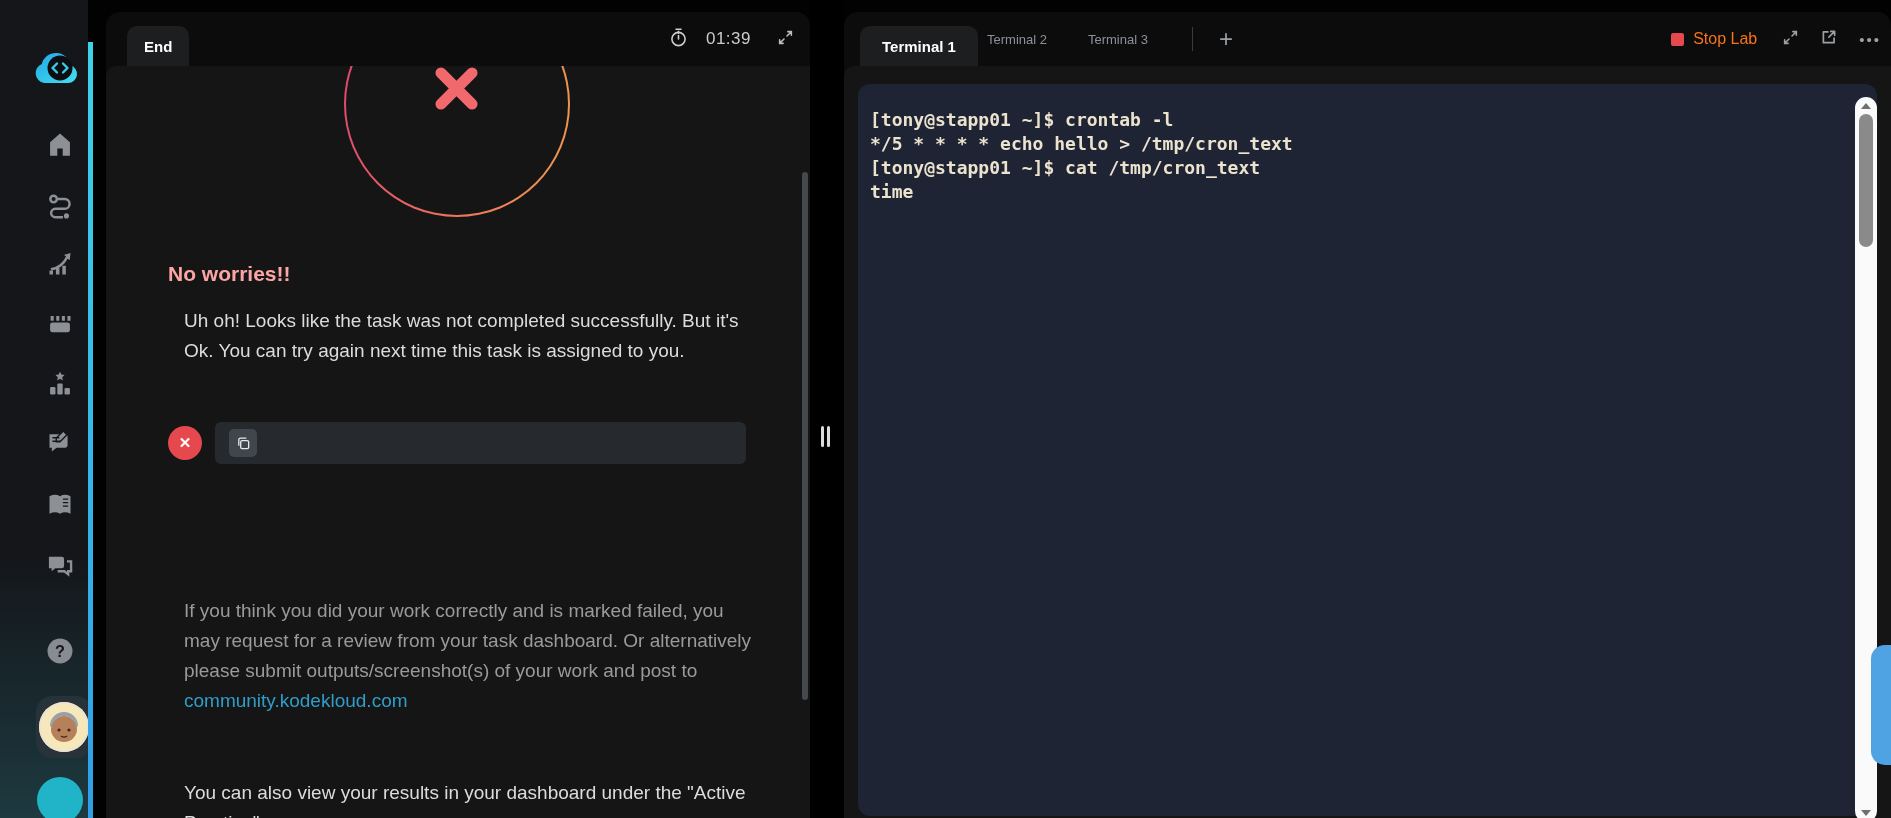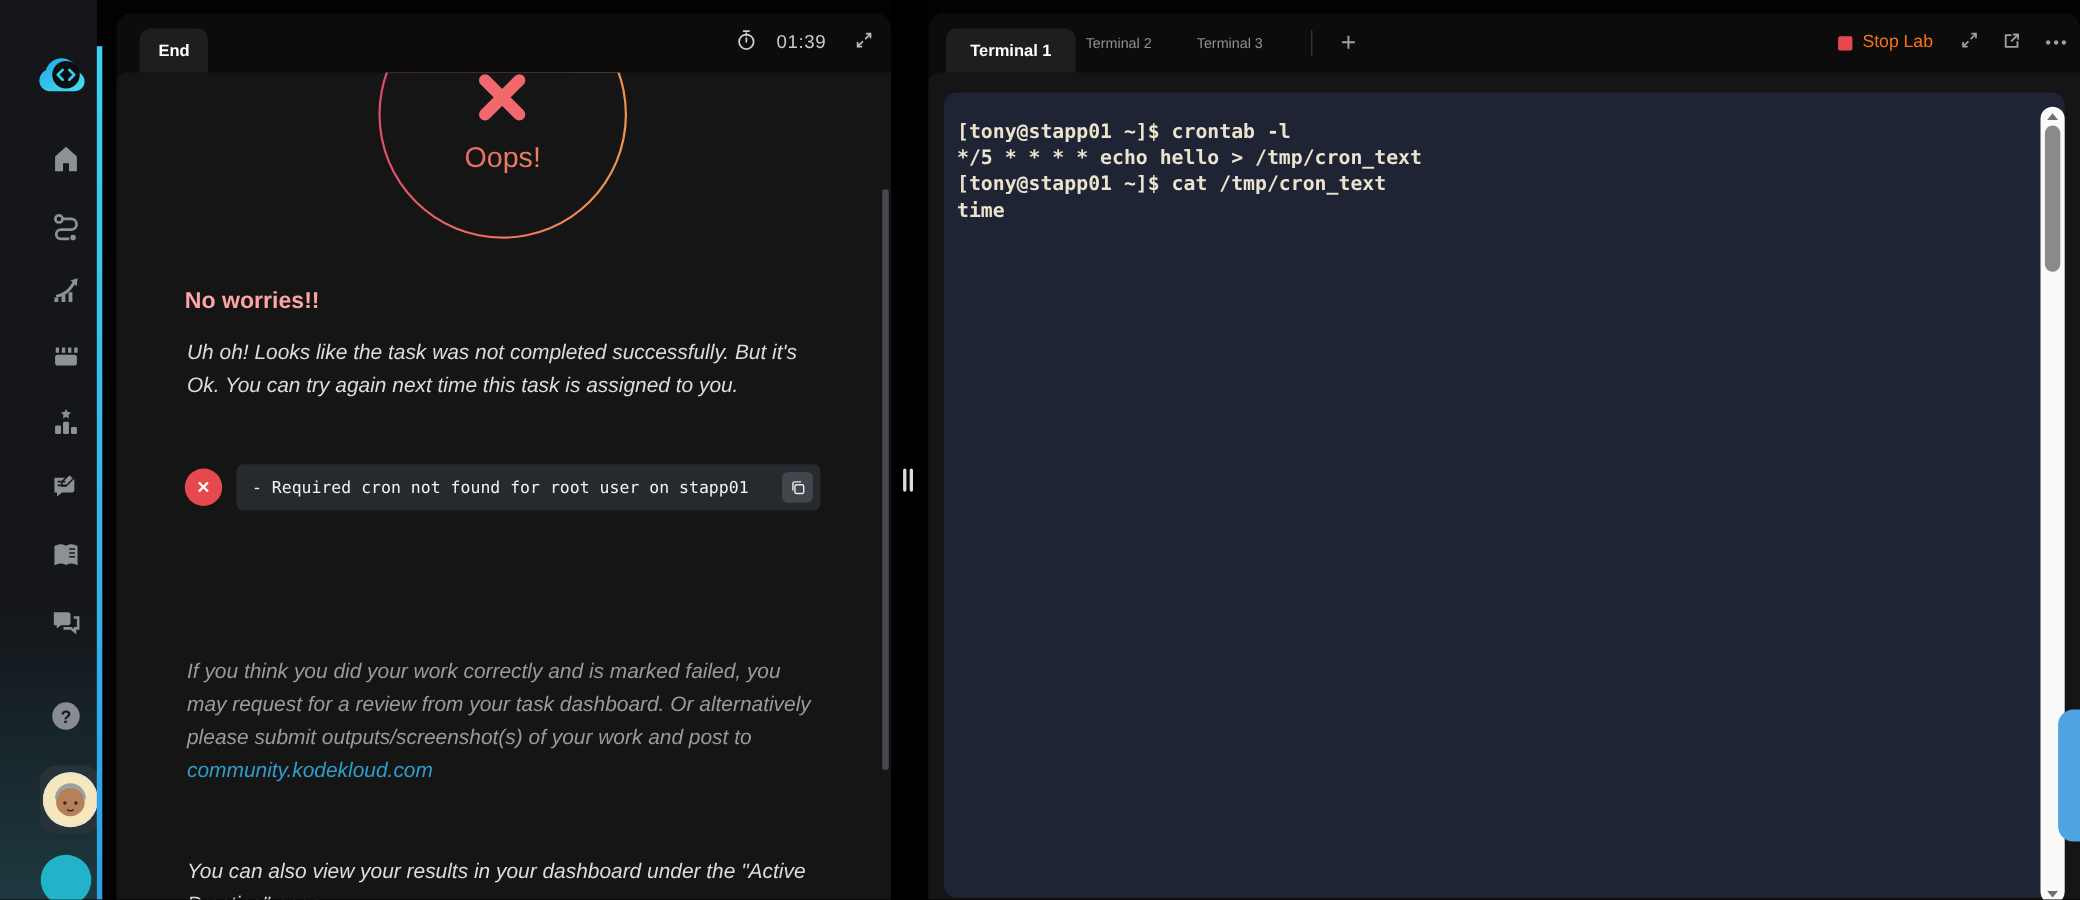--- a/index.html
+++ b/index.html
@@ -36,21 +36,21 @@
   .timer-txt{color:#cbcbcb;font-size:17px;margin:0 26px 0 18px;letter-spacing:.5px;}
 
   .oops-ring{position:absolute;left:238px;top:-75px;width:226px;height:226px;border-radius:50%;
              background:linear-gradient(100deg,#e0446e,#f09a4e);}
   .oops-ring-inner{position:absolute;left:2px;top:2px;right:2px;bottom:2px;border-radius:50%;background:#151516;}
   .x-bar{position:absolute;left:323px;top:17px;width:55px;height:11px;border-radius:6px;background:#f1696c;}
   .oops-txt{position:absolute;left:238px;top:62px;width:226px;text-align:center;font-size:26px;
             background:linear-gradient(90deg,#e8537a,#f09a50);-webkit-background-clip:text;
             background-clip:text;color:transparent;}
   .nw-head{position:absolute;left:62px;top:196px;font-size:21px;font-weight:700;color:#fca5a5;}
-  .para{position:absolute;left:64px;width:578px;font-size:19px;line-height:30px;font-style:italic;}
+  .para{position:absolute;left:78px;width:578px;font-size:19px;line-height:30px;}
   .para.bright{color:#dcdcdc;}
   .para.dim{color:#9a9a9a;}
   .klink{color:#2f9dc9;text-decoration:none;cursor:pointer;}
 
   .error-row{position:absolute;left:62px;top:356px;width:578px;display:flex;align-items:center;}
   .err-x{width:34px;height:34px;border-radius:50%;background:#e5484d;color:#fff;flex:0 0 34px;
          display:flex;align-items:center;justify-content:center;font-size:15px;font-weight:700;cursor:pointer;}
   .err-box{margin-left:13px;flex:1;display:flex;align-items:center;background:#26292e;border-radius:6px;
            padding:7px 7px 7px 14px;}
   .err-txt{flex:1;font-family:"DejaVu Sans Mono",monospace;font-size:15px;color:#f2f2f2;white-space:pre;}
@@ -207,29 +207,27 @@
           </svg>
         </span>
       </div>
     </div>
     <div class="p-content">
       <div class="oops-ring">
           <div class="oops-ring-inner"></div>
         </div>
       <div class="x-bar" style="transform:rotate(45deg)"></div>
       <div class="x-bar" style="transform:rotate(-45deg)"></div>
-      <div class="oops-txt">Oops!</div>
 
       <div class="nw-head">No worries!!</div>
       <div class="para bright" style="top:240px">Uh oh! Looks like the task was not completed successfully. But it's Ok. You can try again next time this task is assigned to you.</div>
 
       <div class="error-row">
         <div class="err-x">✕</div>
         <div class="err-box">
-          <span class="err-txt">- Required cron not found for root user on stapp01</span>
           <span class="copy-btn">
             <svg width="15" height="15" viewBox="0 0 16 16" fill="none" stroke="#e8e8e8" stroke-width="1.4">
               <rect x="5" y="5" width="8.5" height="8.5" rx="1.5"></rect>
               <path d="M3 10.5V4a1.8 1.8 0 0 1 1.8-1.8H11"></path>
             </svg>
           </span>
         </div>
       </div>
 
       <div class="para dim" style="top:530px"><span>If you think you did your work correctly and is marked failed, you may request for a review from your task dashboard. Or alternatively please submit outputs/screenshot(s) of your work and post to </span><a class="klink">community.kodekloud.com</a></div>

